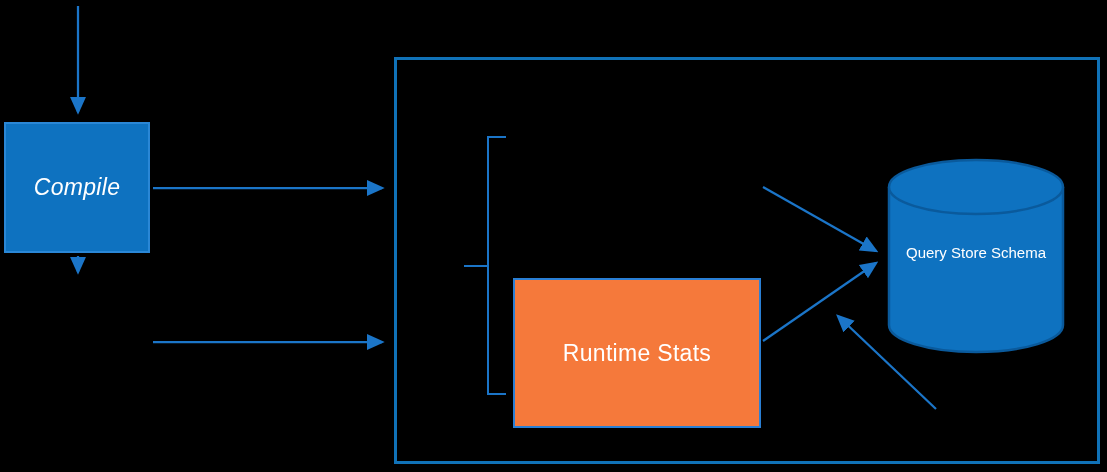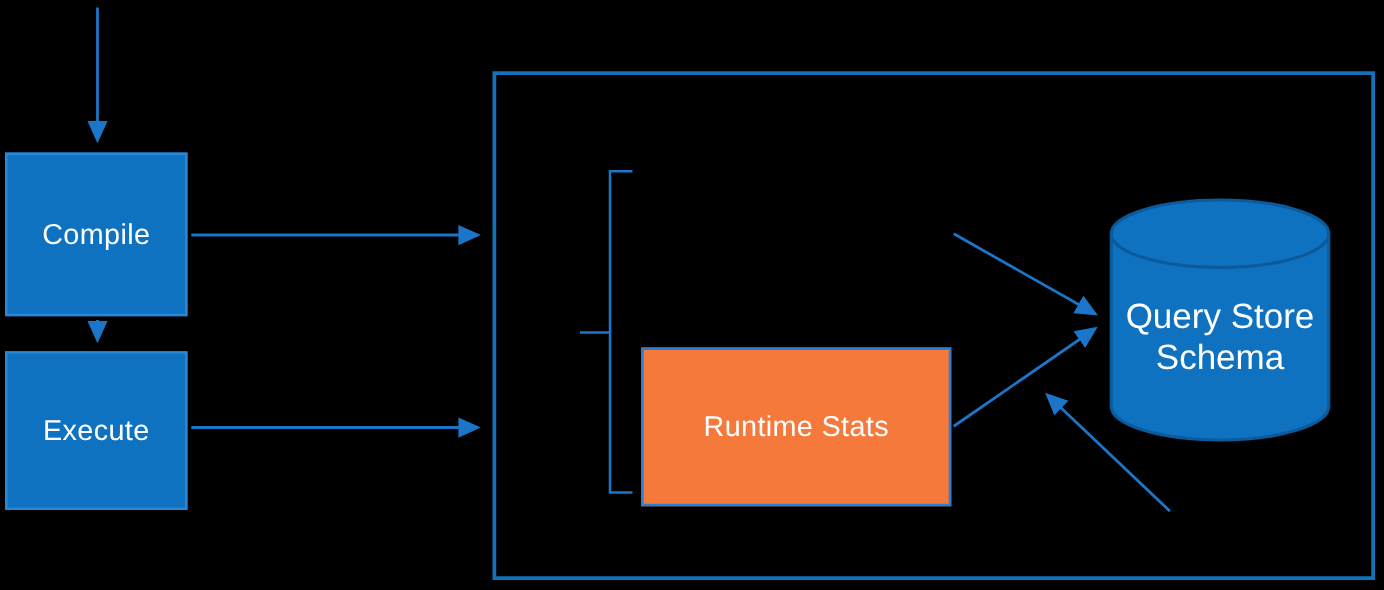--- a/index.html
+++ b/index.html
@@ -26,29 +26,29 @@
   }
   svg.overlay{position:absolute;left:0;top:0;width:1107px;height:472px;}
   .arrow{stroke:var(--arrow);stroke-width:2.25;fill:none;}
   .arrow-fill{fill:var(--arrow);}
   .bracket{stroke:var(--arrow);stroke-width:2;fill:none;}
   .cyl{fill:var(--cylinder-fill);stroke:var(--cylinder-stroke);stroke-width:2.5;}
   .node{
     position:absolute;display:flex;align-items:center;justify-content:center;
     font-size:23px;text-align:center;letter-spacing:0.3px;
   }
-  .blue-node{background:var(--blue-fill);border:2px solid var(--blue-border);}
+  .blue-node{background:var(--blue-fill);border:2px solid var(--blue-border);font-style:italic;}
   .orange-node{background:var(--orange-fill);border:2px solid var(--orange-border);}
   #compile{left:4px;top:122px;width:146px;height:131px;}
   #execute{left:4px;top:281px;width:146px;height:127px;}
   #plan-store{left:513px;top:122px;width:248px;height:128px;}
-  #runtime-stats{left:513px;top:278px;width:248px;height:127px;}
+  #runtime-stats{left:513px;top:278px;width:248px;height:150px;}
   .schema-label{
     position:absolute;left:876px;top:236px;width:200px;
-    text-align:center;font-size:28px;line-height:33px;
+    text-align:center;font-size:15px;line-height:33px;
   }
 </style>
 </head>
 <body>
 
 <div class="stage">
 
   <div class="container-box"></div>
 
   <svg class="overlay" width="1107" height="472" viewBox="0 0 1107 472">
@@ -72,23 +72,20 @@
 
     <line x1="763" y1="187" x2="876" y2="251" class="arrow" marker-end="url(#ah)"></line>
     <line x1="763" y1="341" x2="876" y2="263" class="arrow" marker-end="url(#ah)"></line>
     <line x1="936" y1="409" x2="838" y2="316" class="arrow" marker-end="url(#ah)"></line>
   </svg>
 
   <div class="node blue-node" id="compile">
     <span>Compile</span>
   </div>
 
-  <div class="node blue-node" id="execute">
-    <span>Execute</span>
-  </div>
 
 
   <div class="node orange-node" id="runtime-stats">
     <span>Runtime Stats</span>
   </div>
 
   <div class="schema-label">Query Store Schema</div>
 
 </div>
 

